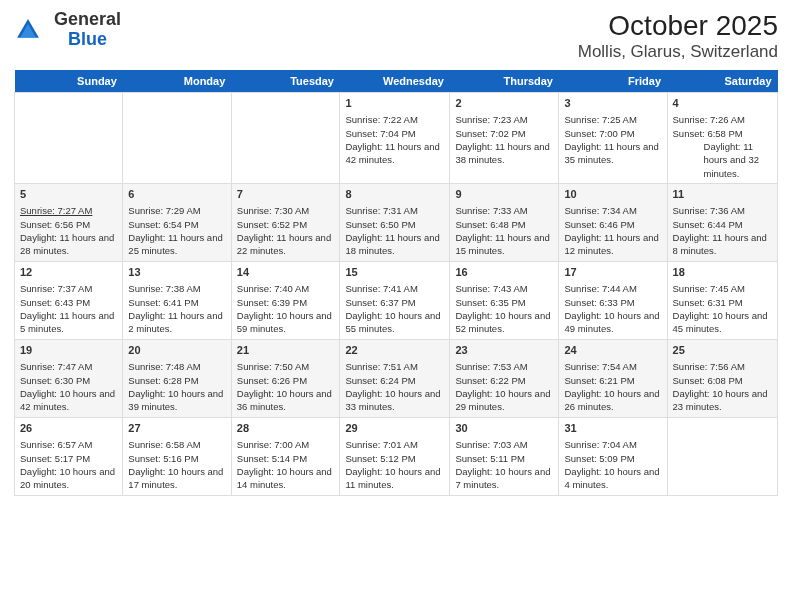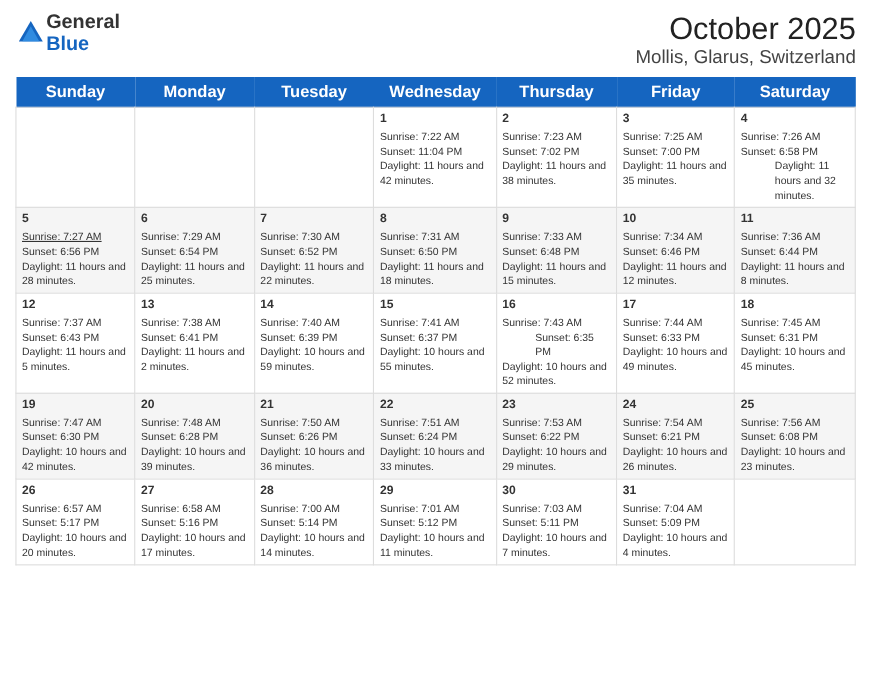--- a/index.html
+++ b/index.html
@@ -18,21 +18,22 @@
     }
     .header {
       display: flex;
       justify-content: space-between;
       align-items: flex-start;
       margin-bottom: 8px;
     }
     .logo {
       display: flex;
       align-items: center;
-      gap: 0;
+      gap: 12px;
+      text-align: center;
     }
     .logo-text {
       font-size: 18px;
       font-weight: bold;
       line-height: 1.1;
     }
     .logo-text .general { color: #333; }
     .logo-text .blue { color: #1565c0; }
     .logo-icon {
       width: 28px;
@@ -51,23 +52,23 @@
       color: #444;
     }
     table {
       width: 100%;
       border-collapse: collapse;
       font-size: 10px;
     }
     thead tr th {
       background-color: #1565c0;
       color: #fff;
-      text-align: center;
+      text-align: right;
       padding: 5px 6px;
-      font-size: 15px;
+      font-size: 11px;
       font-weight: bold;
     }
     tbody tr td {
       border: 1px solid #ddd;
       vertical-align: top;
       padding: 3px 5px;
       width: 113px;
       height: 78px;
       color: #333;
       font-size: 9.5px;
@@ -120,21 +121,21 @@
       </tr>
     </thead>
     <tbody id="calendar-body">
     <tr>
           <td class="empty"></td>
           <td class="empty"></td>
           <td class="empty"></td>
           <td>
             <span class="day-num">1</span>
             <span style="display: block;">Sunrise: 7:22 AM</span>
-            <span style="display: block;">Sunset: 11:04 PM</span>
+            <span style="display: block;">Sunset: 7:04 PM</span>
             <span style="display: block;">Daylight: 11 hours and 42 minutes.</span>
           </td>
           <td>
             <span class="day-num">2</span>
             <span style="display: block;">Sunrise: 7:23 AM</span>
             <span style="display: block;">Sunset: 7:02 PM</span>
             <span style="display: block;">Daylight: 11 hours and 38 minutes.</span>
           </td>
           <td>
             <span class="day-num">3</span>
@@ -214,21 +215,21 @@
           </td>
           <td>
             <span class="day-num">15</span>
             <span style="display: block;">Sunrise: 7:41 AM</span>
             <span style="display: block;">Sunset: 6:37 PM</span>
             <span style="display: block;">Daylight: 10 hours and 55 minutes.</span>
           </td>
           <td>
             <span class="day-num">16</span>
             <span style="display: block;">Sunrise: 7:43 AM</span>
-            <span style="display: block; margin-left: 30px;">Sunset: 6:35 PM</span>
+            <span style="display: block;">Sunset: 6:35 PM</span>
             <span style="display: block;">Daylight: 10 hours and 52 minutes.</span>
           </td>
           <td>
             <span class="day-num">17</span>
             <span style="display: block;">Sunrise: 7:44 AM</span>
             <span style="display: block;">Sunset: 6:33 PM</span>
             <span style="display: block;">Daylight: 10 hours and 49 minutes.</span>
           </td>
           <td>
             <span class="day-num">18</span>

